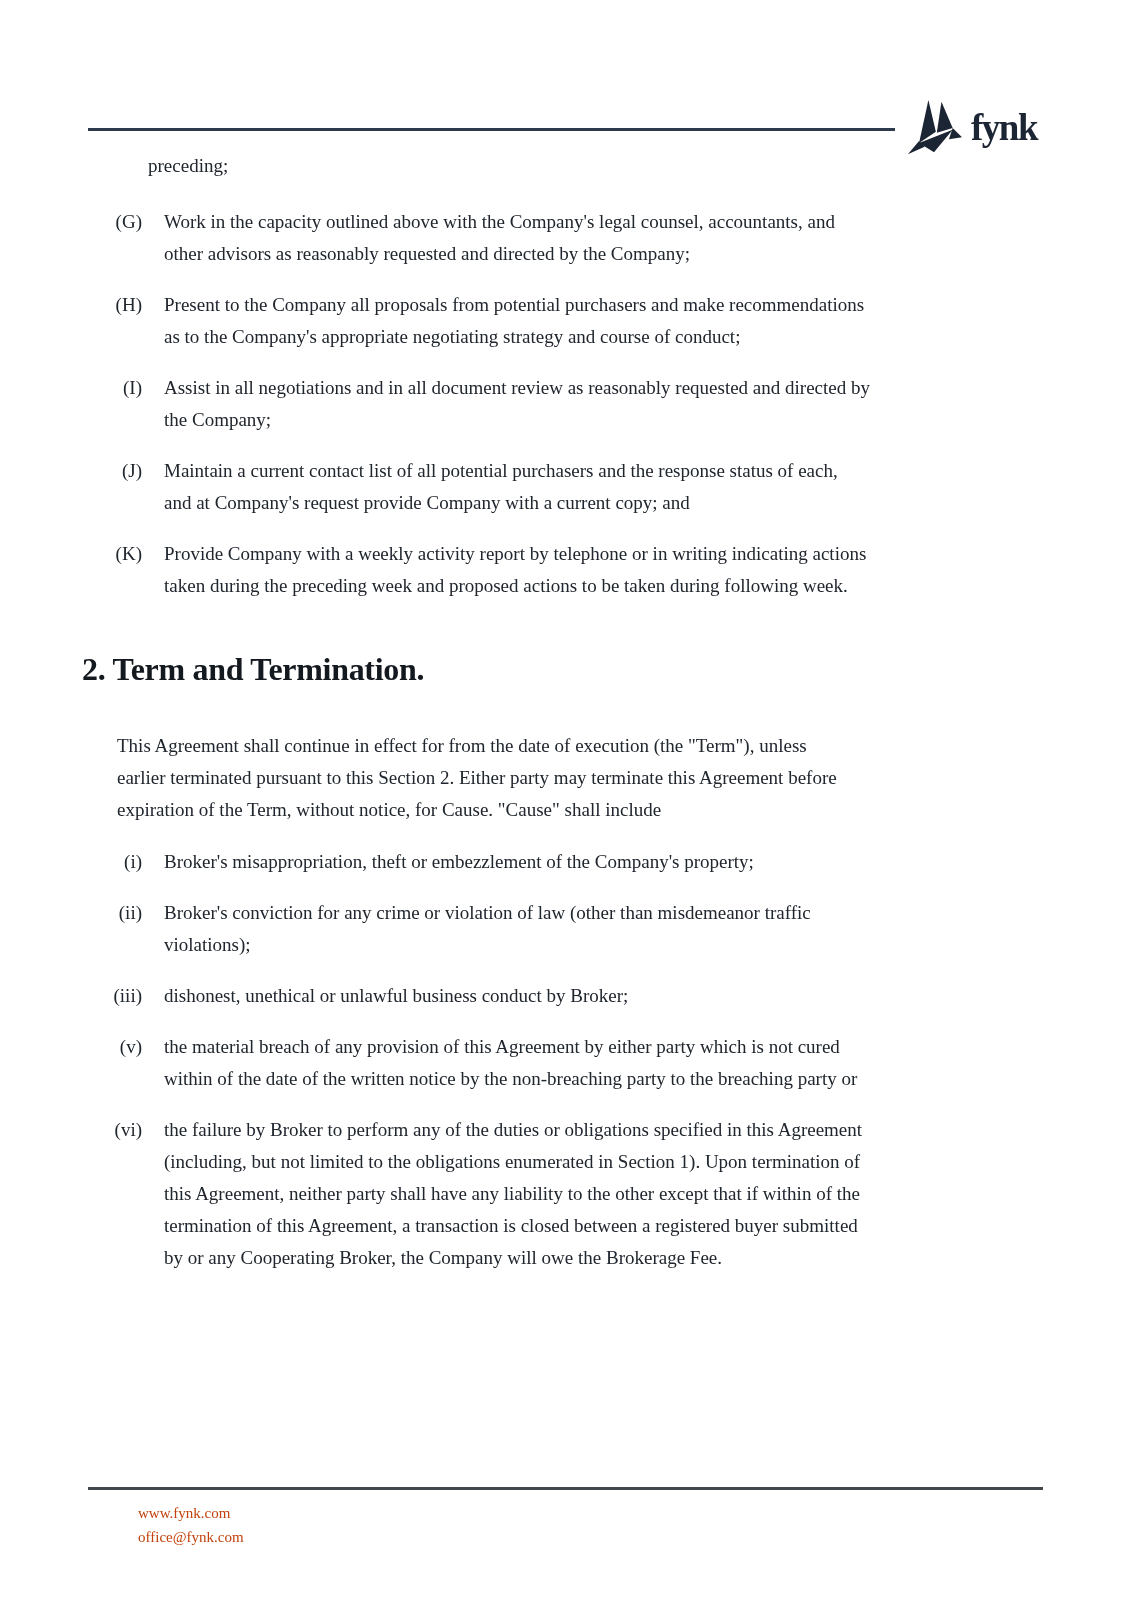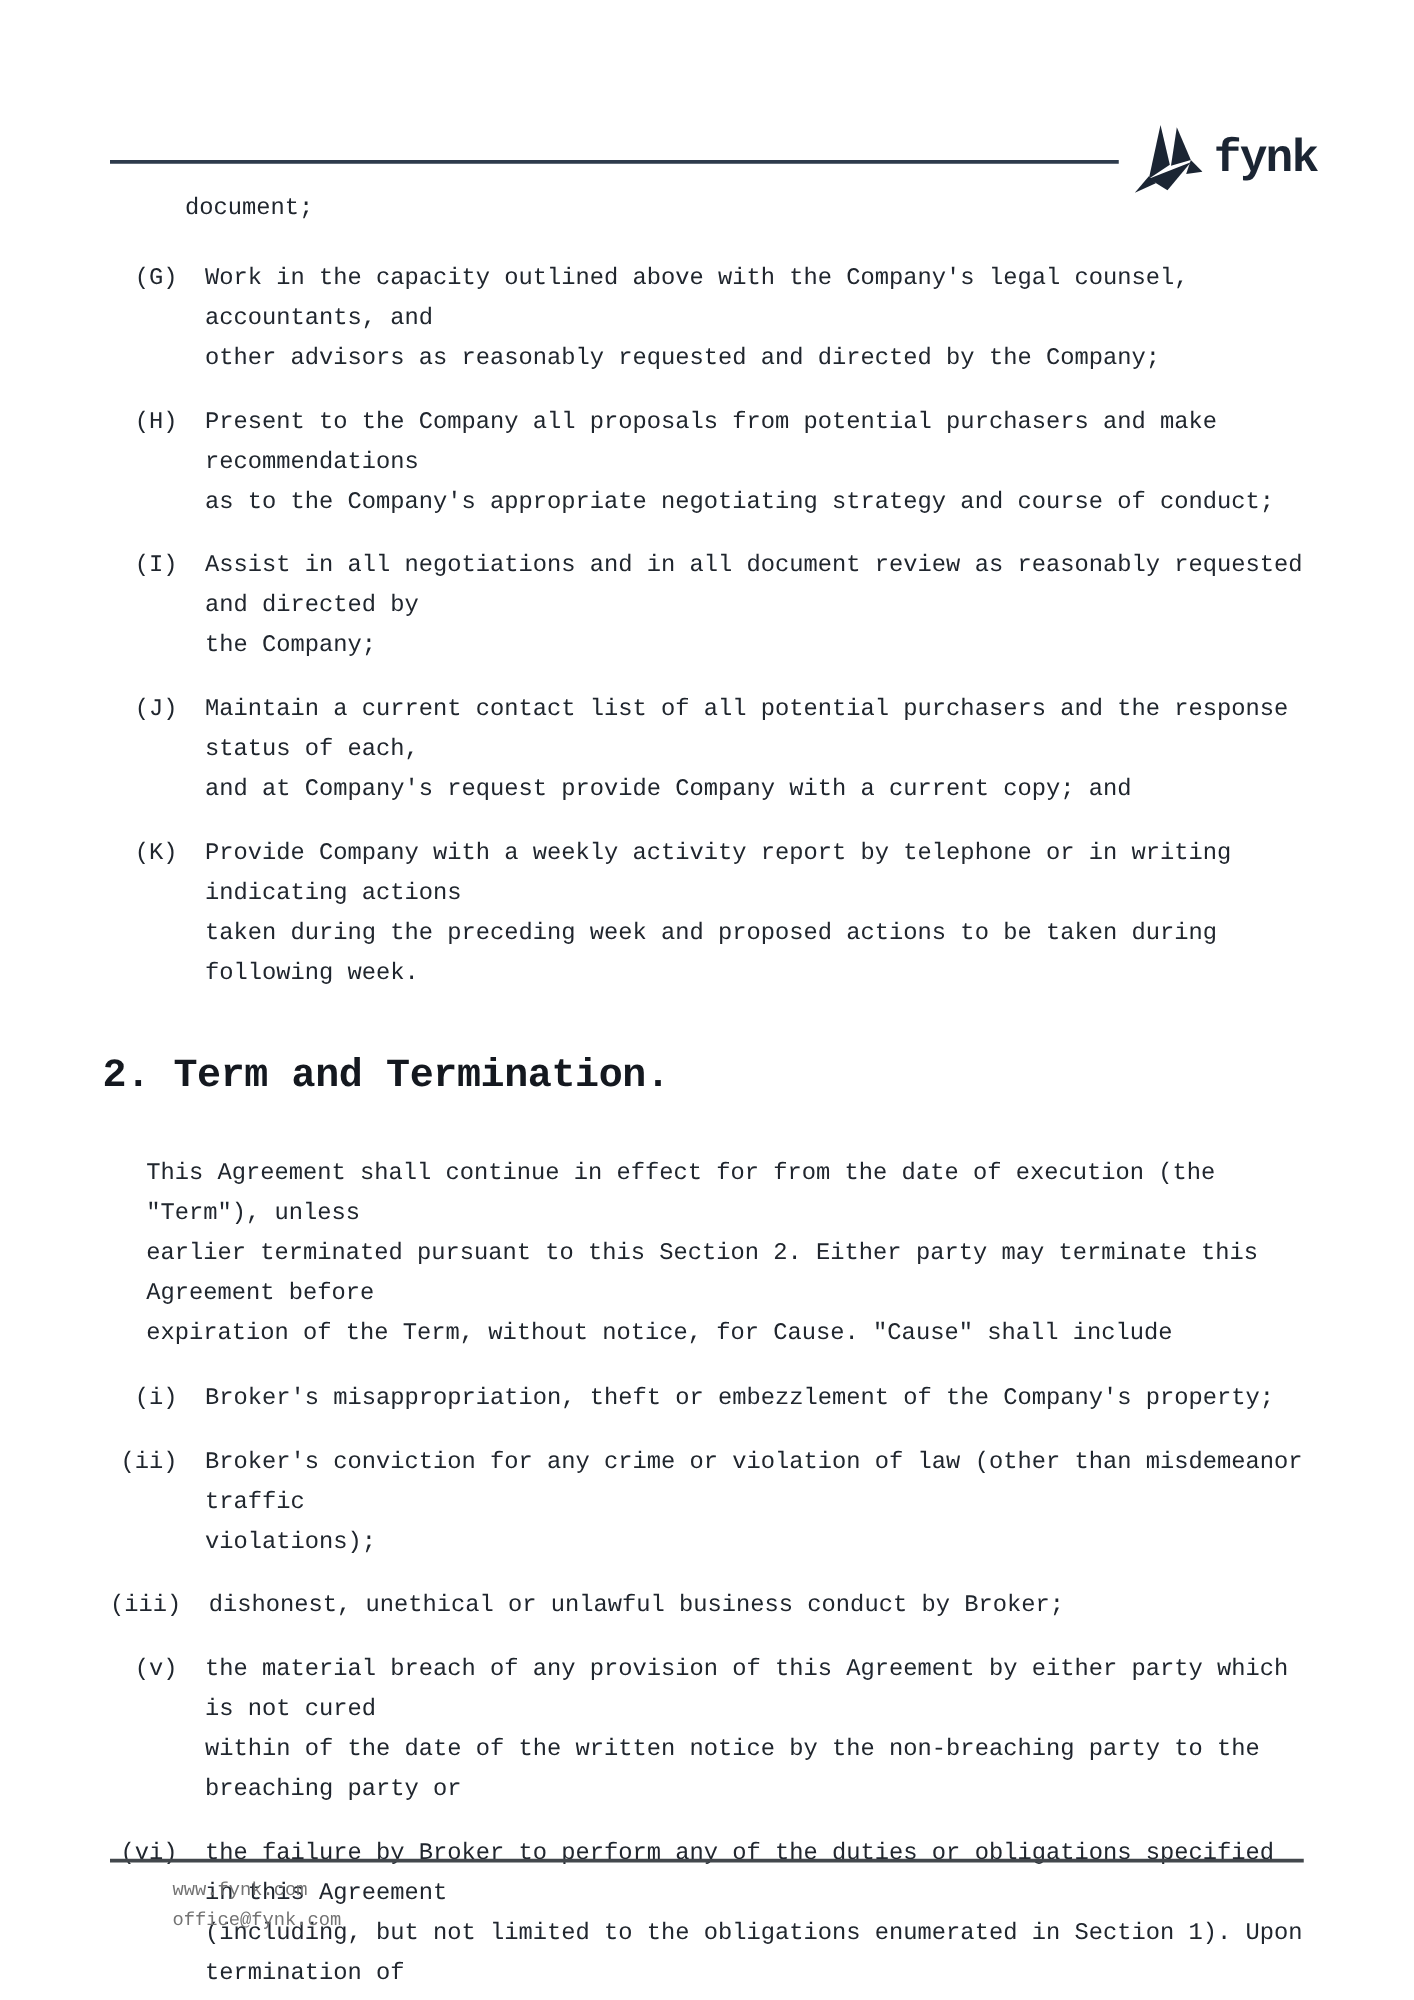--- a/index.html
+++ b/index.html
@@ -2,21 +2,21 @@
 <html><head>
 <meta charset="utf-8">
 <style>
   * { margin: 0; padding: 0; box-sizing: border-box; }
   html, body { background: #ffffff; }
   .page {
     position: relative;
     width: 1131px;
     height: 1600px;
     background: #ffffff;
-    font-family: Liberation Mono, monospace;
+    font-family: Liberation Serif, serif;
     color: #20262e;
     overflow: hidden;
   }
 
   
   .header-rule {
     position: absolute;
     left: 88px; top: 128px;
     width: 807px; height: 3px;
     background: #2e3b4c;
@@ -82,21 +82,21 @@
     position: absolute;
     left: 88px; top: 1487px;
     width: 955px; height: 3px;
     background: #43484d;
   }
   .footer-text {
     position: absolute;
     left: 138px; top: 1501px;
     font-size: 15px;
     line-height: 24px;
-    color: #737373;
+    color: #c2410c;
   }
 </style>
 </head>
 <body>
 
 <div class="page">
 
   <div class="header-rule"></div>
 
   <div class="logo">
@@ -107,21 +107,21 @@
         <polygon points="38,2 33,35 50,30"></polygon>
         <polygon points="14,46 50,32 30,56"></polygon>
         <polygon points="50,30 60,40 46,42"></polygon>
       </g>
     </svg>
     <span class="logo-text">fynk</span>
   </div>
 
   <div class="content">
 
-    <div class="cont-line">document;</div>
+    <div class="cont-line">preceding;</div>
 
     <div class="li">
       <span class="marker">(G)</span>
       <span class="txt">Work in the capacity outlined above with the Company's legal counsel, accountants, and
 other advisors as reasonably requested and directed by the Company;</span>
     </div>
     <div class="li">
       <span class="marker">(H)</span>
       <span class="txt">Present to the Company all proposals from potential purchasers and make recommendations
 as to the Company's appropriate negotiating strategy and course of conduct;</span>

